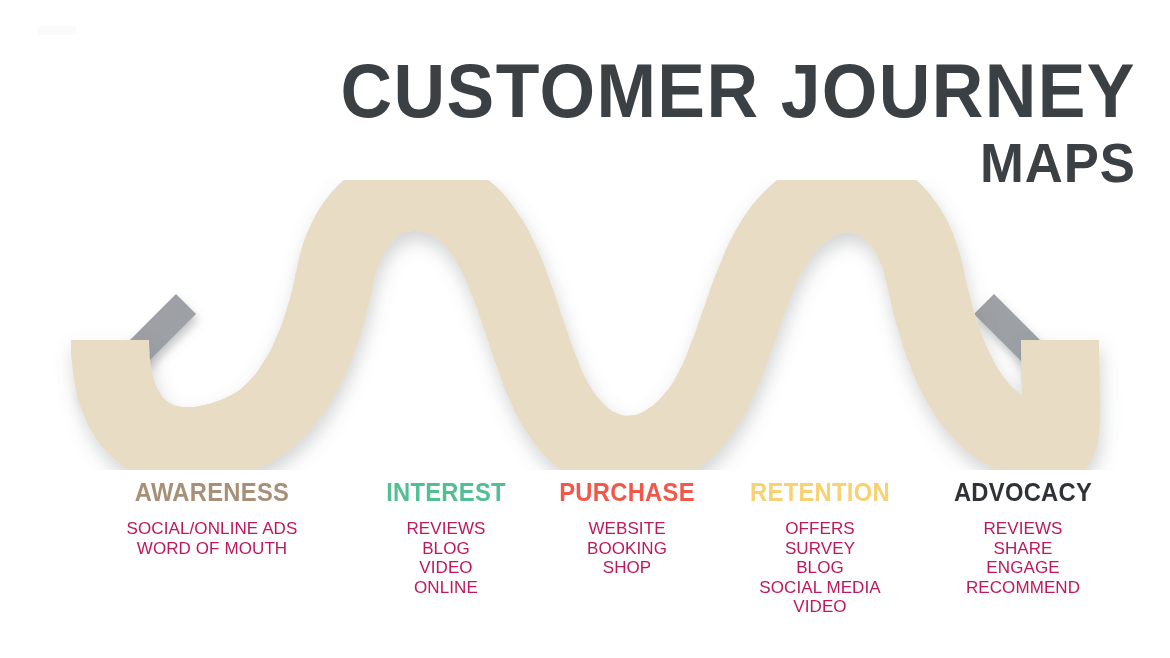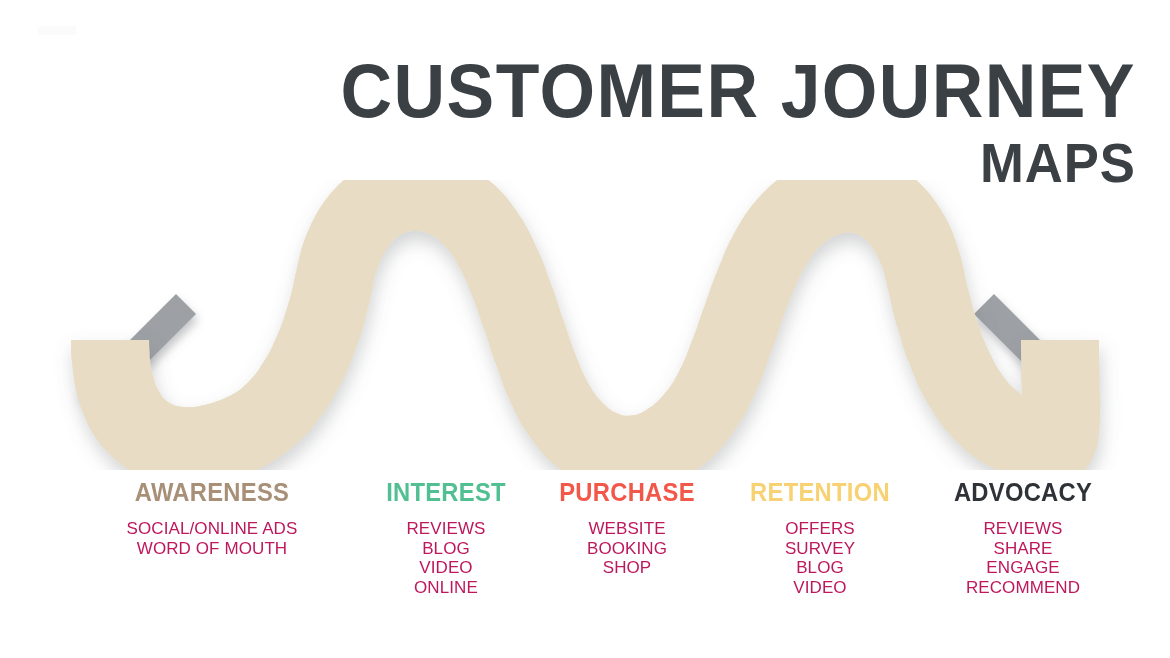--- a/index.html
+++ b/index.html
@@ -227,20 +227,21 @@
         <li>SHOP</li>
       </ul>
     </div>
 
     <div class="stage s3">
       <div class="stage-title" style="color: rgb(248, 209, 115);">RETENTION</div>
       <ul class="stage-items">
         <li>OFFERS</li>
         <li>SURVEY</li>
         <li>BLOG</li>
+        <li>SOCIAL MEDIA</li>
         <li>VIDEO</li>
       </ul>
     </div>
 
     <div class="stage s4">
       <div class="stage-title" style="color: rgb(47, 51, 55);">ADVOCACY</div>
       <ul class="stage-items">
         <li>REVIEWS</li>
         <li>SHARE</li>
         <li>ENGAGE</li>

